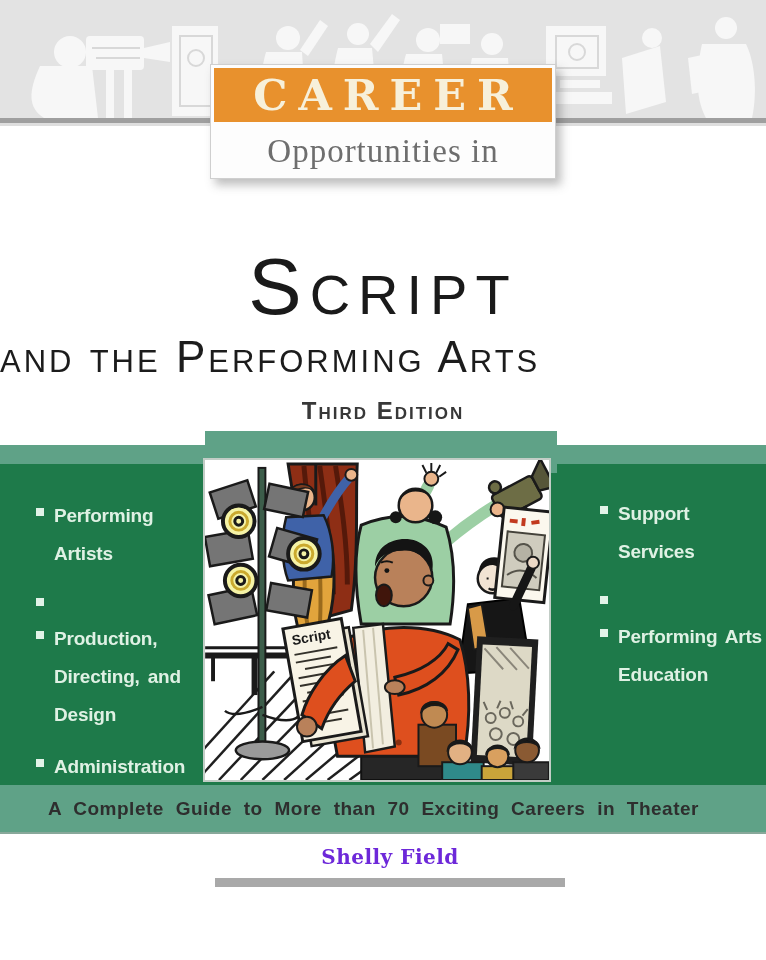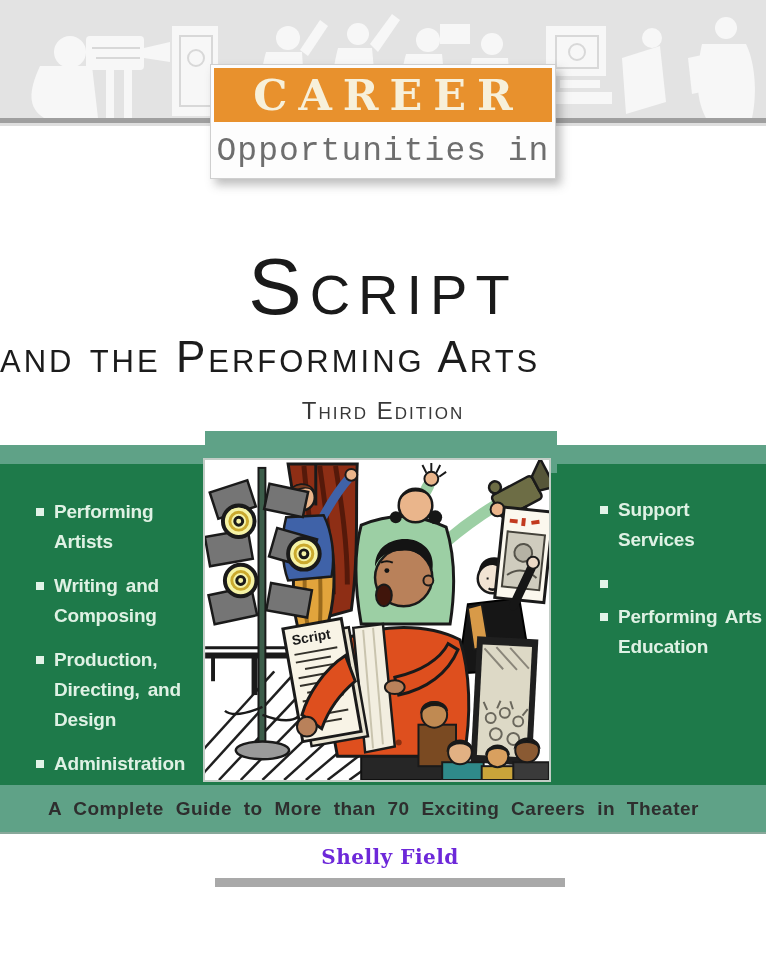--- a/index.html
+++ b/index.html
@@ -20,37 +20,37 @@
     position:absolute;left:3px;top:3px;right:3px;height:54px;background:#e8912d;
     display:flex;align-items:center;justify-content:center;
   }
   .brand-series{
     font-family:"DejaVu Serif","Liberation Serif",serif;font-weight:bold;
     font-size:43px;color:#f7f0da;letter-spacing:11px;text-indent:11px;line-height:1;
   }
   .brand-sub{
     position:absolute;left:0;top:60px;width:100%;height:53px;
     display:flex;align-items:center;justify-content:center;
-    font-family:Liberation Mono, monospace;
+    font-family:Liberation Serif, serif;
     font-size:33px;color:#6e6e6e;letter-spacing:1px;
   }
   
   .title-main{
     position:absolute;left:0;top:247px;width:766px;text-align:center;
     font-variant:small-caps;font-size:80px;font-weight:400;color:#1a1a1a;
     letter-spacing:8px;line-height:1;
   }
   .title-sub{
     position:absolute;left:0;top:335px;width:766px;text-align:left;
     font-variant:small-caps;font-size:44px;font-weight:400;color:#1c1c1c;
     letter-spacing:3px;line-height:1;
   }
   .title-edition{
     position:absolute;left:0;top:399px;width:766px;text-align:center;
-    font-variant:small-caps;font-size:24px;font-weight:400;color:#383838;
+    font-variant:small-caps;font-size:24px;font-weight:700;color:#383838;
     letter-spacing:2px;line-height:1;
   }
   
   .backing{position:absolute;left:205px;top:431px;width:352px;height:42px;background:#5fa287;z-index:1;}
   .panel{position:absolute;left:0;top:445px;width:766px;height:340px;background:#1e7a4a;z-index:0;}
   .panel-topstrip{position:absolute;left:0;top:0;width:100%;height:19px;background:#5fa287;}
   .tagline-band{
     position:absolute;left:0;top:785px;width:766px;height:47px;background:#5fa287;
     border-bottom:2px solid #88a89a;display:flex;align-items:center;z-index:2;padding-left:48px;
   }
@@ -58,21 +58,21 @@
     font-size:19px;font-weight:bold;color:#2e2e2e;letter-spacing:.5px;word-spacing:6px;
   }
   
   .topics{position:absolute;z-index:3;}
   .topics-left{left:36px;top:497px;width:178px;}
   .topics-right{left:600px;top:495px;width:182px;}
   .topic{display:flex;align-items:flex-start;margin-bottom:14px;}
   .sq{flex:0 0 auto;width:8px;height:8px;background:#e2f3e8;margin:11px 10px 0 0;}
   .topic-text{
     white-space:pre-line;font-size:19px;font-weight:bold;color:#dff1e4;
-    line-height:30px;letter-spacing:-0.2px;word-spacing:3px;
+    line-height:38px;letter-spacing:-0.2px;word-spacing:3px;
   }
   
   .illus-box{
     position:absolute;left:203px;top:458px;width:348px;height:324px;background:#ffffff;
     border:2px solid #c2cdc6;box-sizing:border-box;z-index:4;
   }
   .illus-box svg{display:block;width:100%;height:100%;}
   
   .author{
     position:absolute;left:215px;top:845px;width:350px;text-align:center;
@@ -150,22 +150,20 @@
   </div>
   <div class="backing"></div>
 
   <div class="topics topics-left">
     <div class="topic">
       <span class="sq"></span>
       <span class="topic-text">Performing Artists</span>
     </div>
     <div class="topic">
       <span class="sq"></span>
-      <span class="topic-text">Writing and
-Composing</span>
     </div>
     <div class="topic">
       <span class="sq"></span>
       <span class="topic-text">Production,
 Directing, and
 Design</span>
     </div>
     <div class="topic">
       <span class="sq"></span>
       <span class="topic-text">Administration</span>

